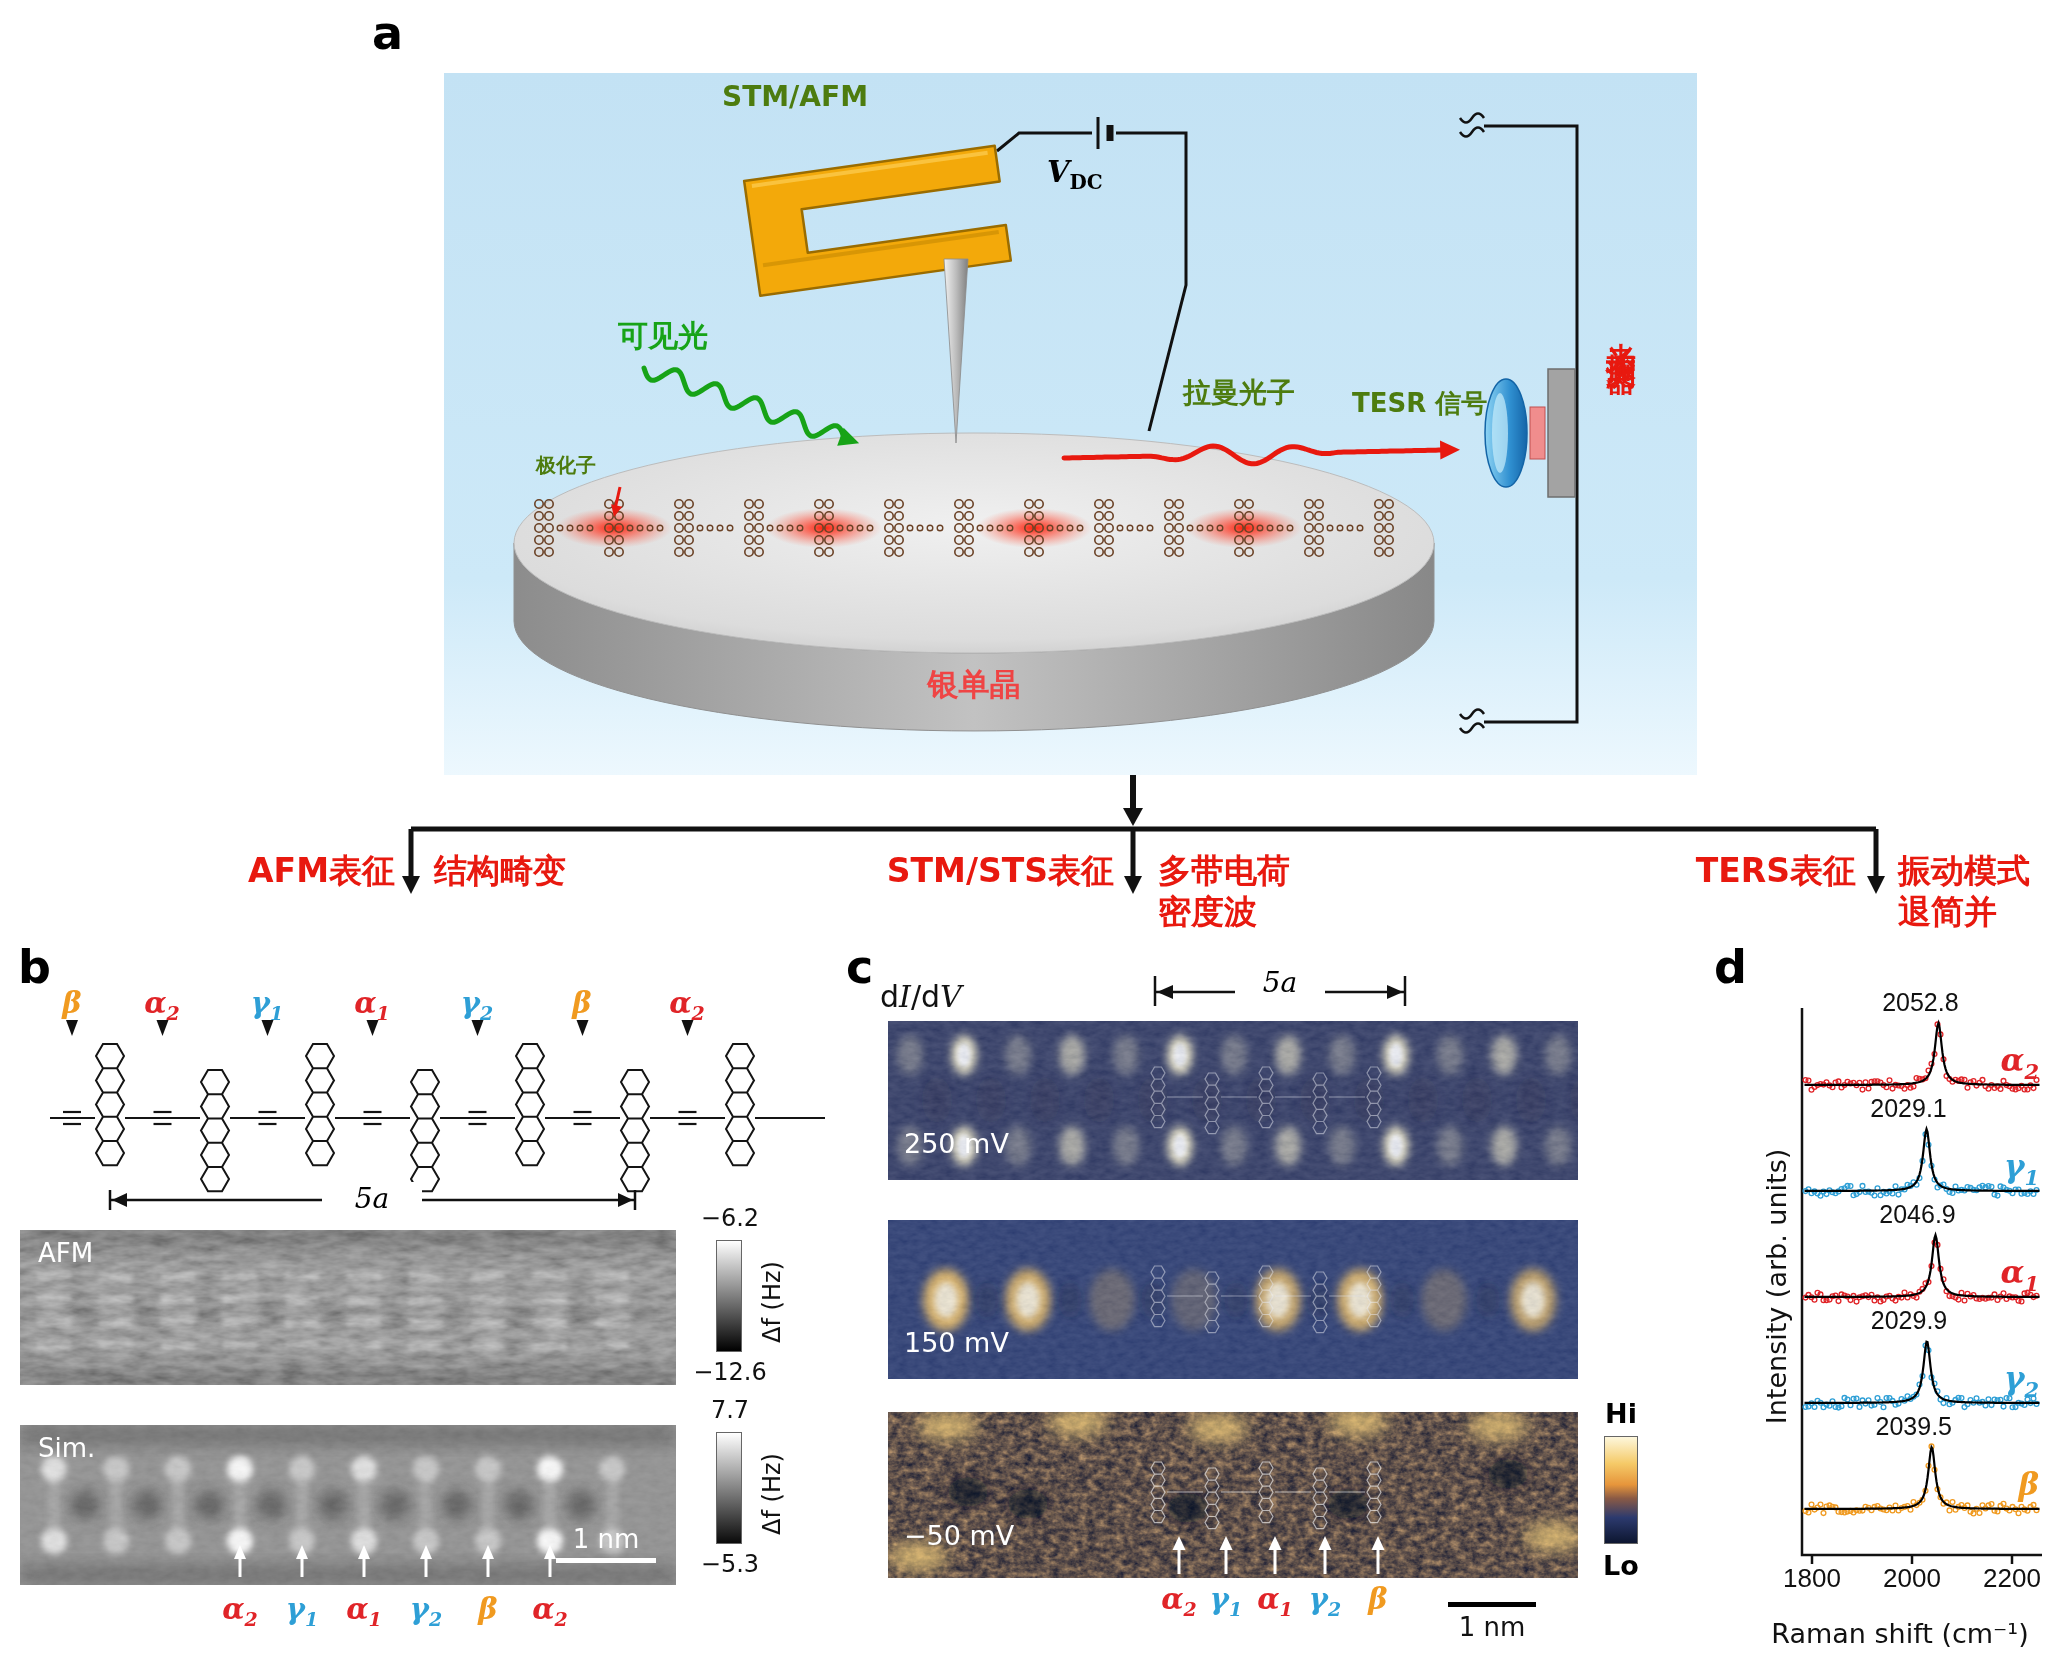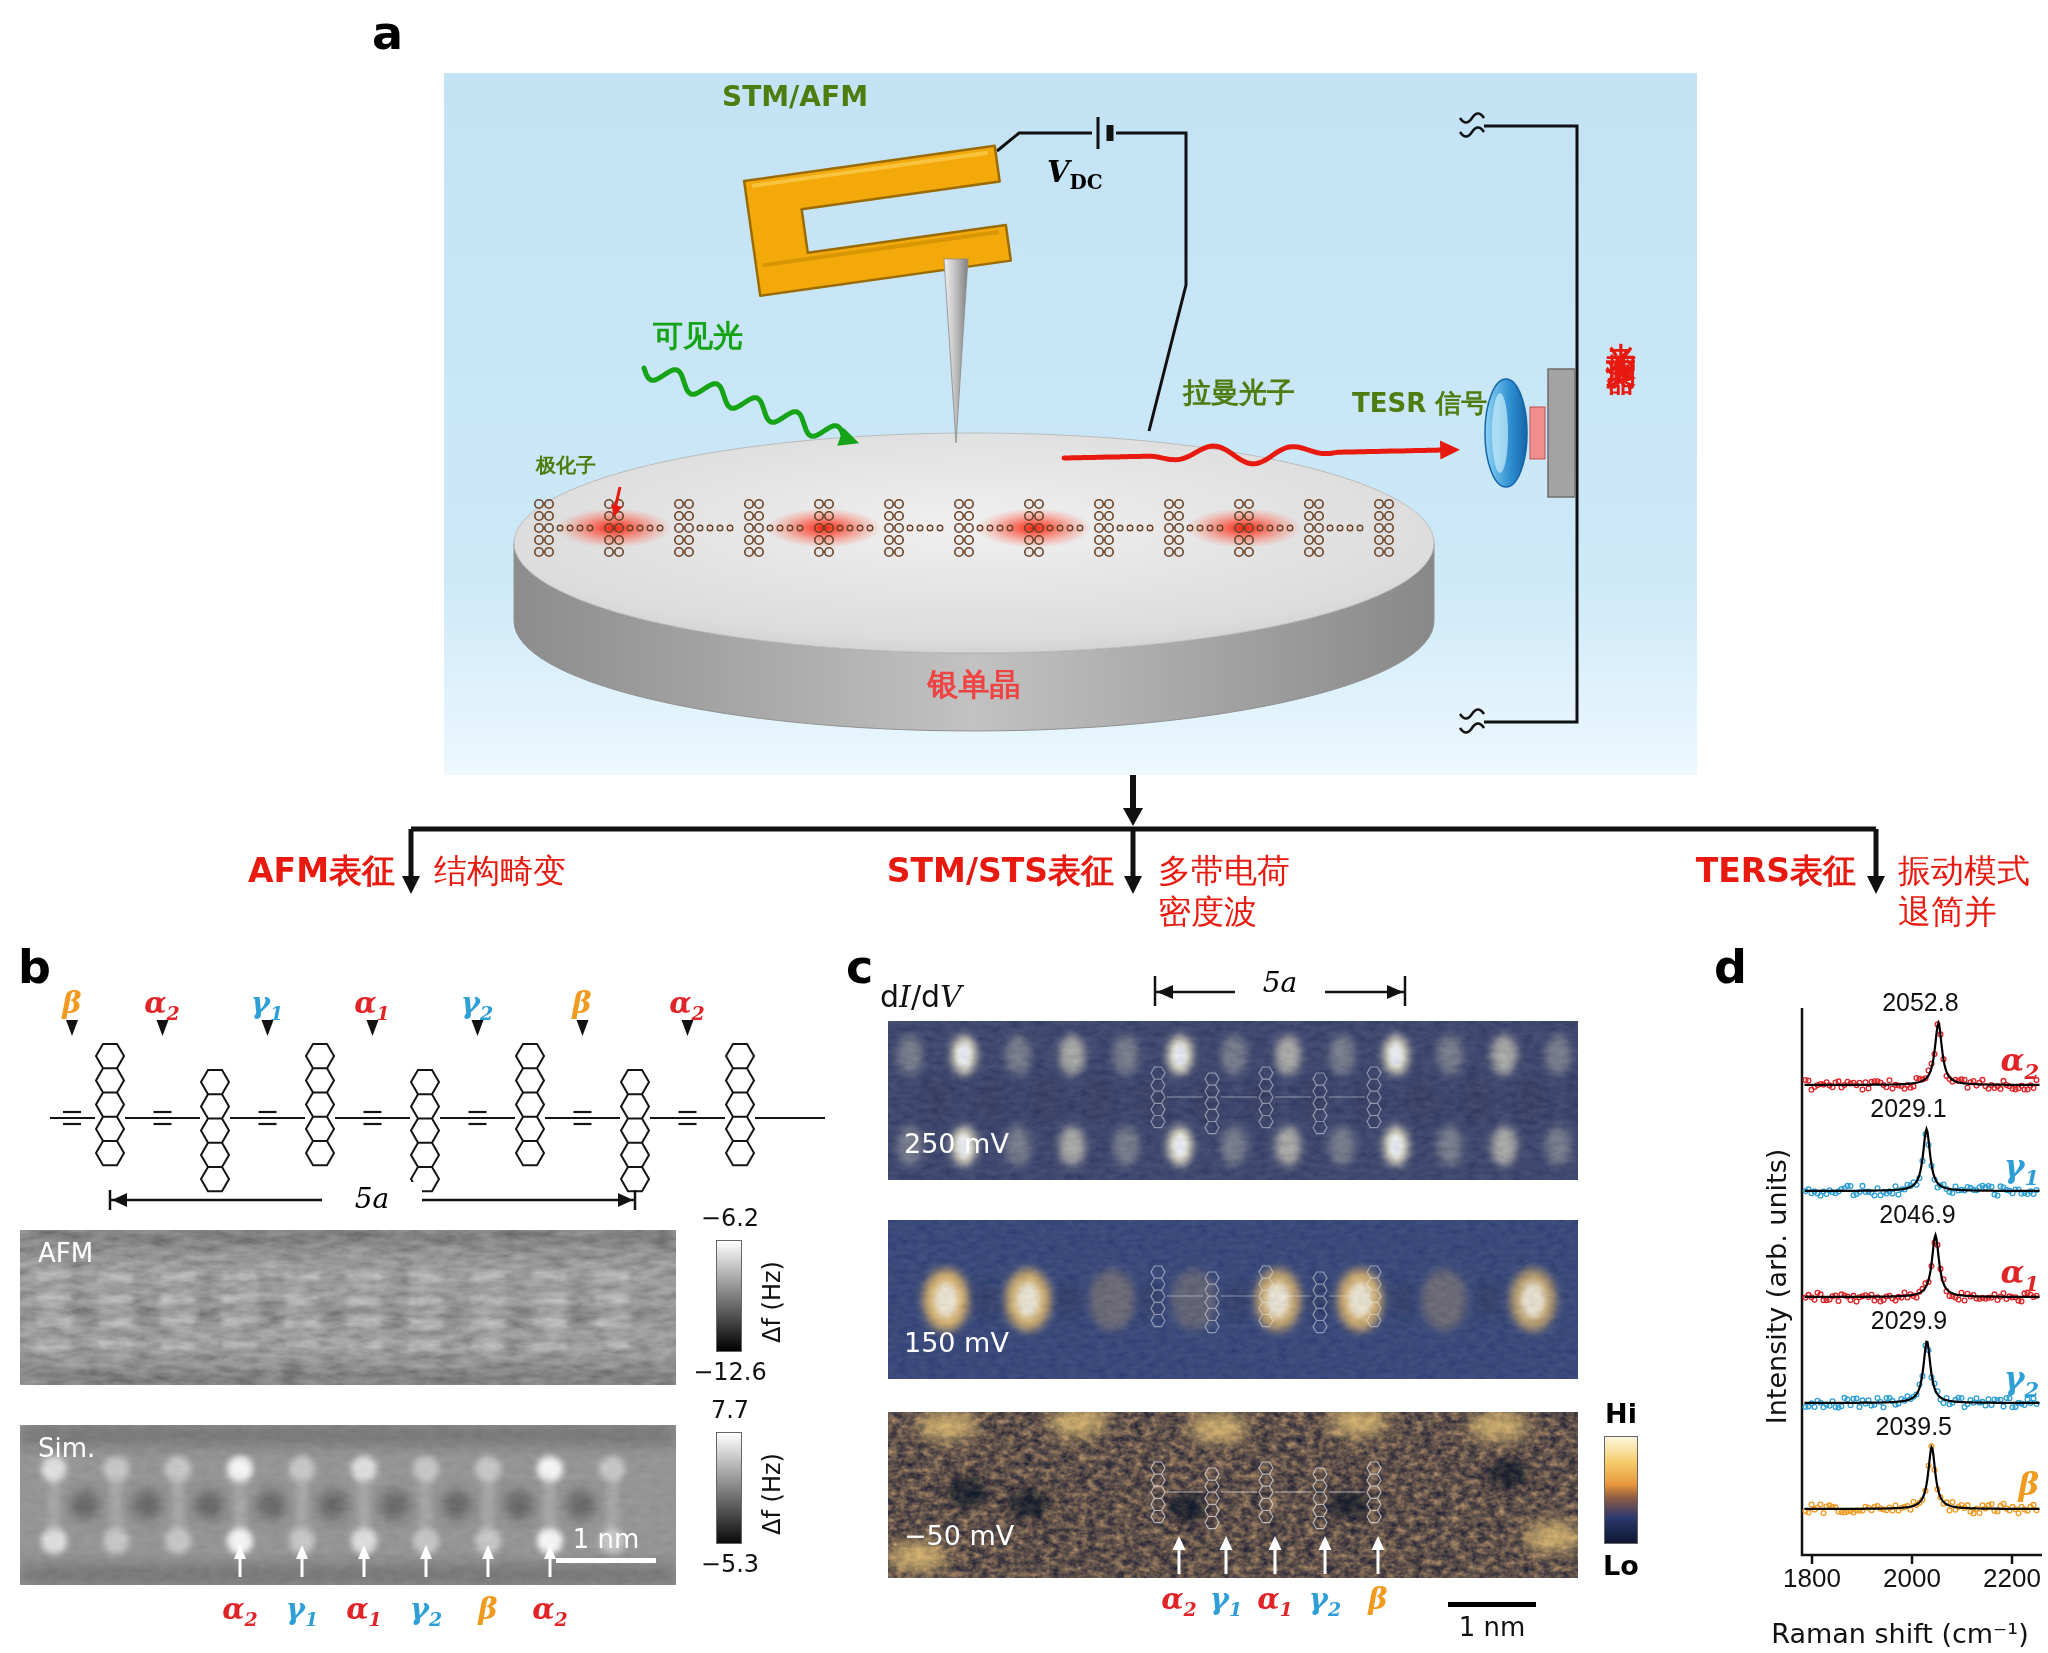--- a/index.html
+++ b/index.html
@@ -5,21 +5,21 @@
 *{margin:0;padding:0;box-sizing:border-box}
 body{font-family:"DejaVu Sans",sans-serif;background:#fff}
 #page{position:relative;width:2048px;height:1653px;background:#fff;overflow:hidden}
 .abs{position:absolute}
 svg.abs{display:block}
 .plab{position:absolute;font-size:46px;font-weight:bold;color:#000}
 #fig-title{position:absolute;left:444px;top:10px;width:1253px;text-align:center;font-size:40px;font-weight:bold;color:#1f35b5;letter-spacing:2px}
 .cjk{position:absolute;font-weight:bold}
 .red{color:#4d7c0f}
 .branch-m{position:absolute;font-size:33px;font-weight:bold;color:#e8190f;text-align:right;white-space:pre-line;line-height:1.25}
-.branch-r{position:absolute;font-size:33px;font-weight:normal;color:#e8190f;text-align:left;white-space:pre-line;line-height:1.25}
+.branch-r{position:absolute;font-size:33px;font-weight:bold;color:#e8190f;text-align:left;white-space:pre-line;line-height:1.25}
 .greek{position:absolute;width:60px;text-align:center;font-family:"DejaVu Serif",serif;font-style:italic;font-weight:bold;font-size:29px}
 .greek sub{font-size:19px}
 .vtext{position:absolute;transform:rotate(-90deg);font-size:24px;color:#111;text-align:center}
 .vcjk{position:absolute;writing-mode:vertical-rl;text-orientation:upright;font-weight:bold;font-size:30px;color:#e8190f;letter-spacing:6px}
 .cbar{position:absolute;border:1px solid #666}
 .wlabel{position:absolute;color:#fff;font-weight:normal;font-size:27px}
 .slabel{position:absolute;font-size:24px;color:#111;text-align:center}
 .hilo{position:absolute;font-size:27px;font-weight:bold;color:#000;width:42px;text-align:center}
 .ital{font-style:italic;font-family:"DejaVu Serif",serif}
 </style>
@@ -286,21 +286,21 @@
         <polygon points="415.1017337018563,370.2856067956497 393.2,372.8 399.6,354.7" fill="#17a317"></polygon>
         <path d="M620,385 L622.7,384.9 L625.4,384.9 L628.1,384.8 L630.9,384.8 L633.6,384.7 L636.3,384.7 L639.0,384.6 L641.7,384.5 L644.4,384.5 L647.1,384.4 L649.9,384.4 L652.6,384.3 L655.3,384.3 L658.0,384.2 L660.7,384.1 L663.4,384.1 L666.1,384.0 L668.9,384.0 L671.6,383.9 L674.3,383.9 L677.0,383.8 L679.7,383.7 L682.4,383.7 L685.1,383.6 L687.9,383.6 L690.6,383.5 L693.3,383.5 L696.0,383.4 L698.7,383.3 L701.4,383.3 L704.1,383.2 L706.9,383.3 L709.6,383.5 L712.3,383.8 L715.0,384.3 L717.8,384.9 L720.5,385.4 L723.2,386.0 L725.9,386.4 L728.7,386.6 L731.4,386.7 L734.1,386.5 L736.8,386.1 L739.5,385.3 L742.2,384.4 L744.9,383.2 L747.6,381.9 L750.2,380.4 L752.9,378.9 L755.6,377.4 L758.3,376.0 L761.0,374.9 L763.7,373.9 L766.4,373.3 L769.1,373.1 L771.8,373.2 L774.5,373.7 L777.3,374.6 L780.0,375.9 L782.8,377.4 L785.5,379.1 L788.3,381.0 L791.0,383.0 L793.8,384.8 L796.5,386.6 L799.3,388.1 L802.0,389.4 L804.8,390.3 L807.5,390.8 L810.2,390.8 L812.9,390.5 L815.6,389.7 L818.3,388.6 L821.0,387.2 L823.7,385.6 L826.4,383.8 L829.0,382.0 L831.7,380.2 L834.4,378.5 L837.1,376.9 L839.8,375.7 L842.5,374.7 L845.2,374.0 L847.9,373.7 L850.6,373.7 L853.3,373.9 L856.0,374.5 L858.8,375.2 L861.5,376.0 L864.2,377.0 L867.0,377.9 L869.7,378.7 L872.4,379.5 L875.2,380.0 L877.9,380.4 L880.6,380.6 L883.3,380.6 L886.0,380.4 L888.7,380.1 L891.4,379.6 L894.1,379.2 L896.9,379.2 L899.6,379.1 L902.3,379.1 L905.0,379.0 L907.7,378.9 L910.4,378.9 L913.1,378.8 L915.9,378.8 L918.6,378.7 L921.3,378.7 L924.0,378.6 L926.7,378.5 L929.4,378.5 L932.1,378.4 L934.9,378.4 L937.6,378.3 L940.3,378.3 L943.0,378.2 L945.7,378.1 L948.4,378.1 L951.1,378.0 L953.9,378.0 L956.6,377.9 L959.3,377.9 L962.0,377.8 L964.7,377.7 L967.4,377.7 L970.1,377.6 L972.9,377.6 L975.6,377.5 L978.3,377.5 L981.0,377.4 L983.7,377.3 L986.4,377.3 L989.1,377.2 L991.9,377.2 L994.6,377.1 L997.3,377.1 L1000.0,377.0" fill="none" stroke="#e8190f" stroke-width="5" stroke-linecap="round"></path>
         <polygon points="1015.9964554718218,376.6632325163827 996.4,386.6 996.0,367.5" fill="#e8190f"></polygon>
         <line x1="176" y1="414" x2="171" y2="436" stroke="#e8190f" stroke-width="3"></line>
         <polygon points="170,444 167.1,431.3 178.1,433.8" fill="#e8190f"></polygon>
       </g>
   </svg>
 
   <div class="cjk red" style="left:695px;top:80px;width:200px;text-align:center;font-size:28px">STM/AFM</div>
   <div class="abs" style="left:1047px;top:155px;font-size:29px;font-weight:bold;font-family:'DejaVu Serif',serif"><i>V</i><sub style="font-size:20px">DC</sub></div>
-  <div class="cjk" style="left:583px;top:316px;width:160px;text-align:right;font-size:30px;color:#17a317">可见光</div>
+  <div class="cjk" style="left:583px;top:316px;width:160px;text-align:center;font-size:30px;color:#17a317">可见光</div>
   <div class="cjk red" style="left:536px;top:452px;width:160px;text-align:left;font-size:20px">极化子</div>
   <div class="cjk red" style="left:1139px;top:374px;width:200px;text-align:center;font-size:28px">拉曼光子</div>
   <div class="cjk red" style="left:1352px;top:386px;width:190px;font-size:26px">TESR 信号</div>
   <div class="cjk" style="left:874px;top:664px;width:200px;text-align:center;font-size:31px;color:#ef4444">银单晶</div>
   <div class="vcjk" style="left:1600px;top:318px">光子探测器</div>
 
   <svg id="branch-svg" class="abs" style="left:380px;top:772px" width="1520" height="175">
     <g fill="#111" stroke="#111">
       <line x1="753" y1="3" x2="753" y2="40" stroke-width="6"></line>
       <polygon points="743,36 763,36 753,54" stroke="none"></polygon>

